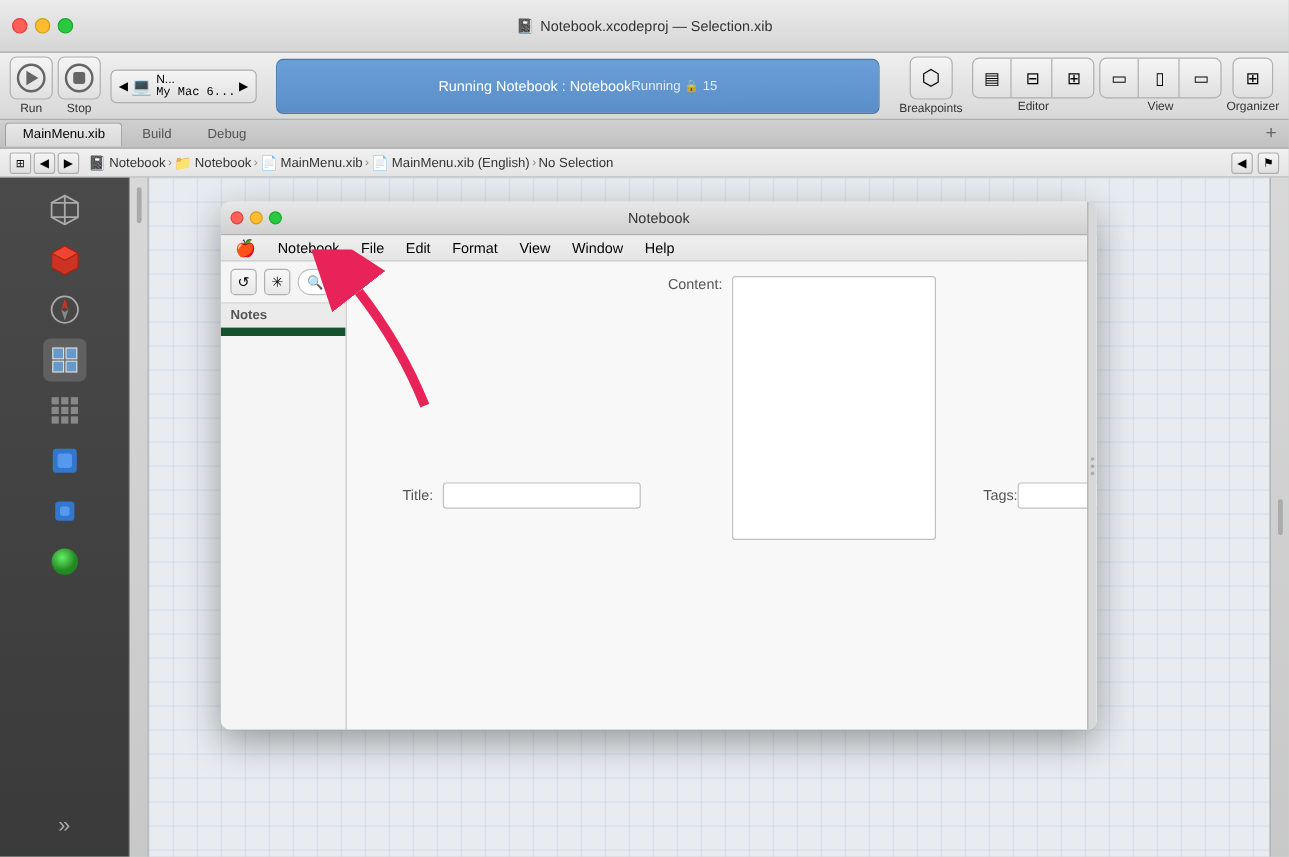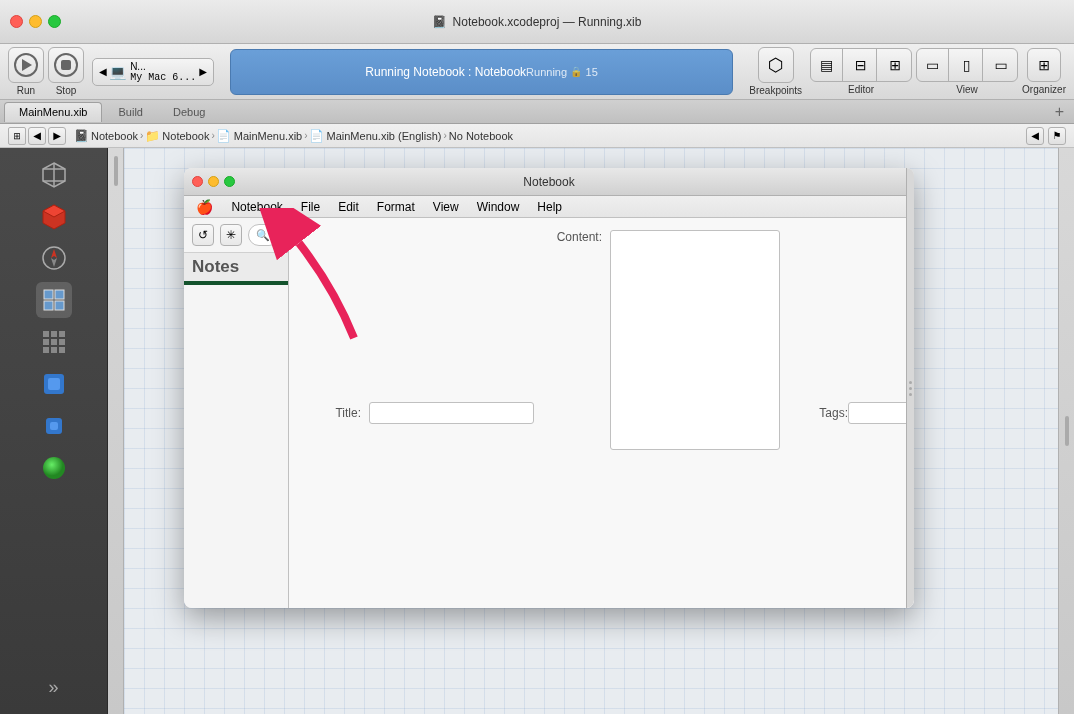--- a/index.html
+++ b/index.html
@@ -461,25 +461,25 @@
       font-size: 11px;
       outline: none;
     }
 
     .notes-list {
       flex: 1;
       overflow-y: auto;
     }
     .notes-header {
       padding: 4px 8px;
-      font-size: 17px;
+      font-size: 11px;
       font-weight: 600;
       color: #555;
       background: #ebebeb;
-      border-bottom: 4px solid #14532d;
+      border-bottom: 7px solid #14532d;
     }
     .notes-item {
       padding: 6px 8px;
       font-size: 12px;
       cursor: pointer;
       border-bottom: 1px solid #e0e0e0;
     }
 
     .notebook-right-panel {
       flex: 1;
@@ -602,21 +602,21 @@
 <body>
 
 <div class="title-bar">
   <div class="traffic-lights">
     <div class="traffic-light tl-red"></div>
     <div class="traffic-light tl-yellow"></div>
     <div class="traffic-light tl-green"></div>
   </div>
   <div class="title-bar-title">
     <span>📓</span>
-    <span>Notebook.xcodeproj — Running.xib</span>
+    <span>Notebook.xcodeproj — Selection.xib</span>
   </div>
   <div style="width:80px"></div>
 </div>
 
 <div class="toolbar">
   <div class="toolbar-group">
     <div class="toolbar-btn">
       <div class="toolbar-btn-icon">
         <div class="run-icon">
           <div class="run-triangle"></div>
@@ -718,21 +718,21 @@
       <span class="breadcrumb-icon">📄</span>
       <span>MainMenu.xib</span>
     </span>
     <span class="breadcrumb-sep">›</span>
     <span class="breadcrumb-item">
       <span class="breadcrumb-icon">📄</span>
       <span>MainMenu.xib (English)</span>
     </span>
     <span class="breadcrumb-sep">›</span>
     <span class="breadcrumb-item">
-      <span>No Notebook</span>
+      <span>No Selection</span>
     </span>
   </div>
   <div class="breadcrumb-end">
     <div class="breadcrumb-nav-btn">◀</div>
     <div class="breadcrumb-nav-btn">⚑</div>
   </div>
 </div>
 
 <div class="main-layout">
 

